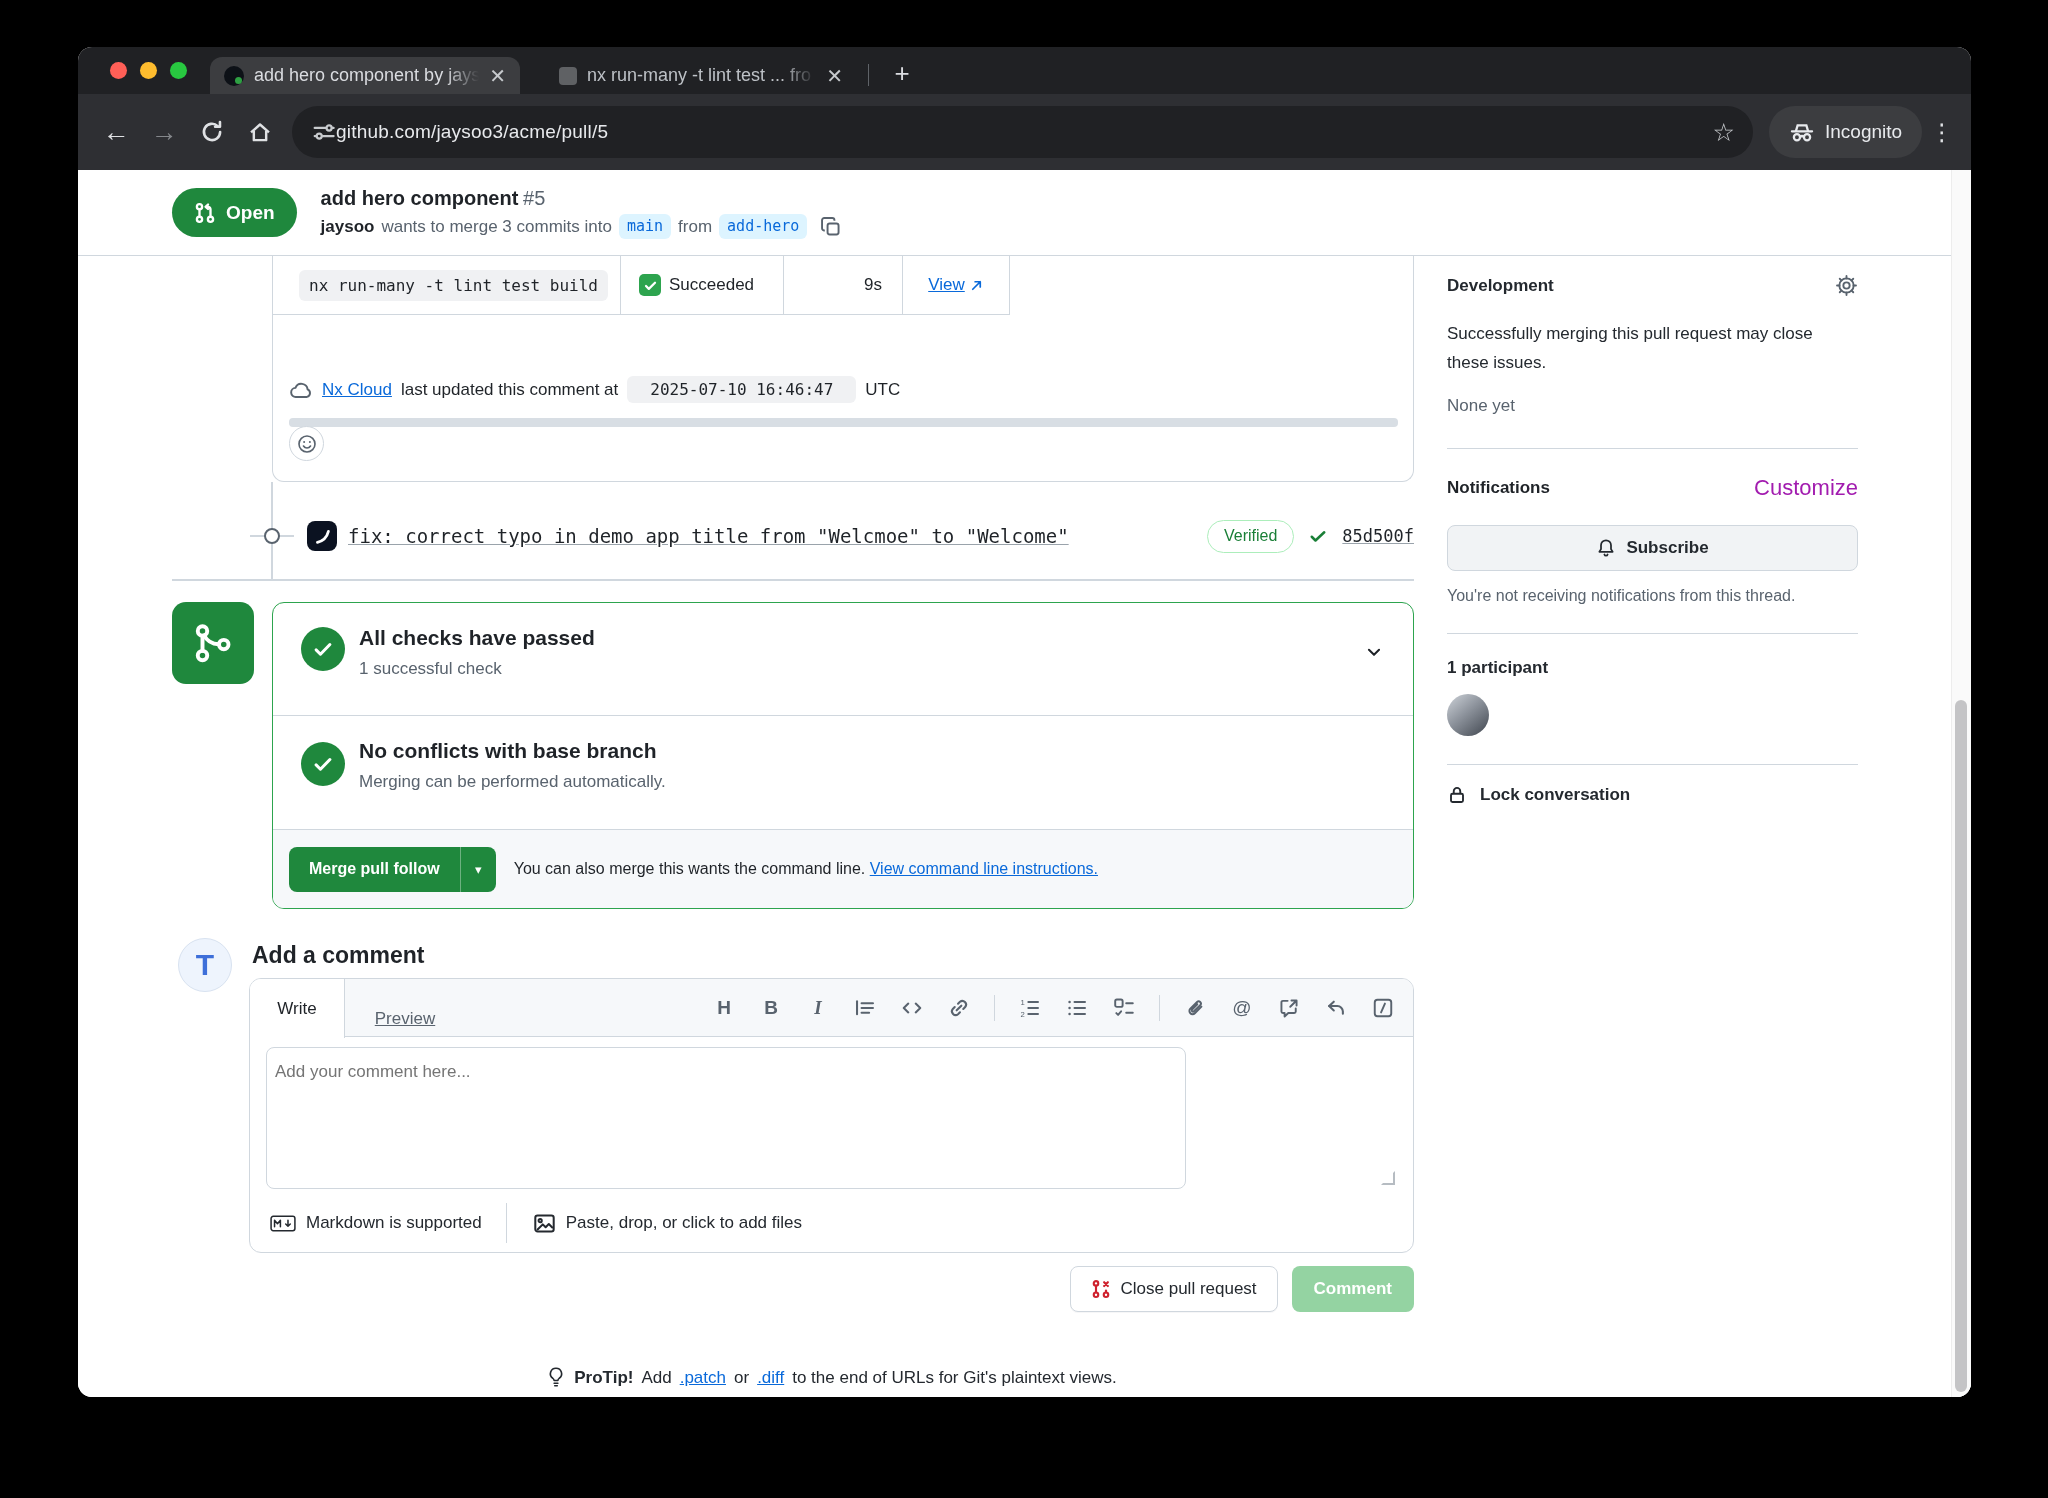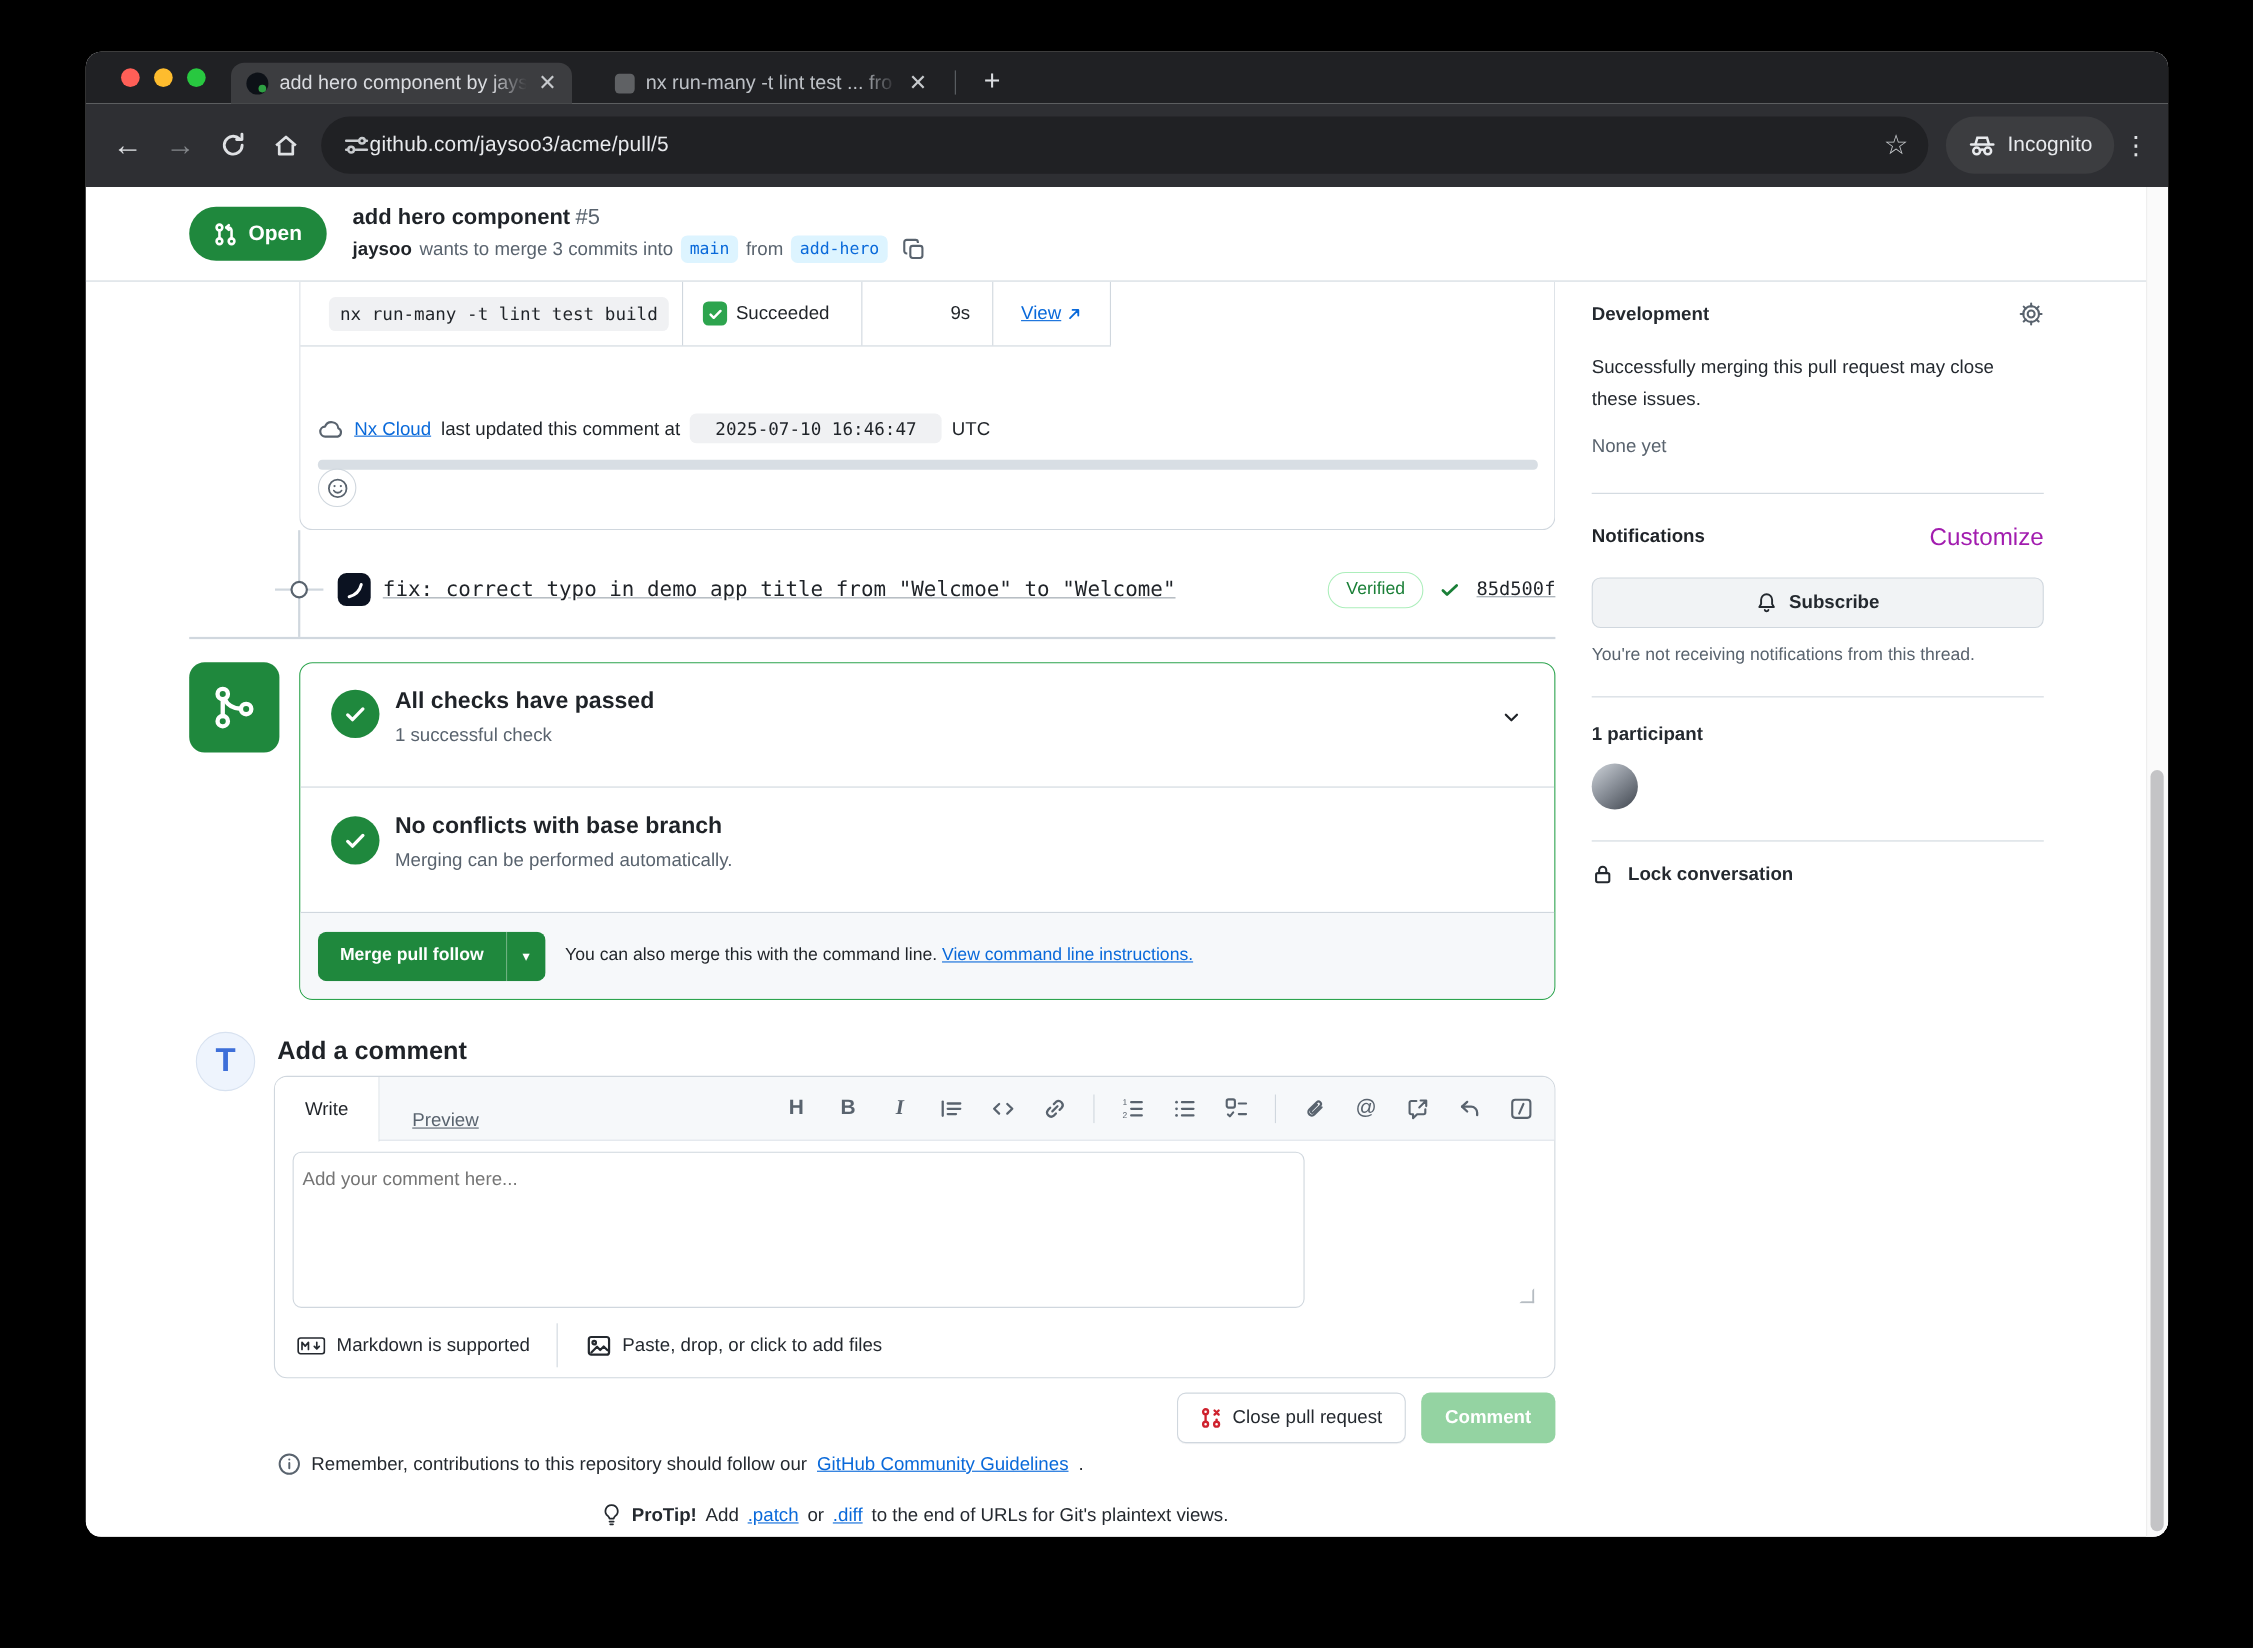--- a/index.html
+++ b/index.html
@@ -339,21 +339,21 @@
           </div>
           <div class="mtitle">No conflicts with base branch</div>
           <div class="msub">Merging can be performed automatically.</div>
         </div>
         <div class="mfooter">
           <div class="mergebtn">
             <span class="main">Merge pull follow</span>
             <span class="caret">▾</span>
           </div>
           <span class="clitext">
-            <span>You can also merge this with the command line.</span>
+            <span>You can also merge this wants the command line.</span>
             <a>View command line instructions.</a>
           </span>
         </div>
       </div>
 
       <div class="cavatar2">
         <span>T</span>
       </div>
       <div class="addheading">Add a comment</div>
 
@@ -466,30 +466,20 @@
               <path d="M12 10.8V9.2"></path>
             <path d="M10.5 2.6l3 3M13.5 2.6l-3 3"></path>
           </svg>
           <span>Close pull request</span>
         </button>
         <button class="commentbtn" style="border:none;font-family:inherit;">
           <span>Comment</span>
         </button>
       </div>
 
-      <div class="guidelines">
-        <svg width="22" height="22" viewBox="0 0 16 16" fill="none" stroke="#59636e" stroke-width="1.3" stroke-linecap="round">
-          <circle cx="8" cy="8" r="6.4"></circle>
-            <path d="M8 7.3v3.5"></path>
-            <circle cx="8" cy="5" r="0.7" fill="#59636e" stroke="none"></circle>
-        </svg>
-        <span>Remember, contributions to this repository should follow our</span>
-        <a>GitHub Community Guidelines</a>
-          <span>.</span>
-      </div>
       <div class="protip">
         <svg width="20" height="23" viewBox="0 0 16 18" fill="none" stroke="#24292f" stroke-width="1.3" stroke-linecap="round" stroke-linejoin="round">
           <path d="M8 1.6a4.4 4.4 0 0 1 2.6 8c-.6.5-1 1.1-1.1 1.8H6.5c-.1-.7-.5-1.3-1.1-1.8A4.4 4.4 0 0 1 8 1.6z"></path>
           <path d="M6.5 13.6h3M7 15.6h2"></path>
         </svg>
         <b>ProTip!</b>
         <span>Add</span>
         <a>.patch</a>
         <span>or</span>
         <a>.diff</a>

